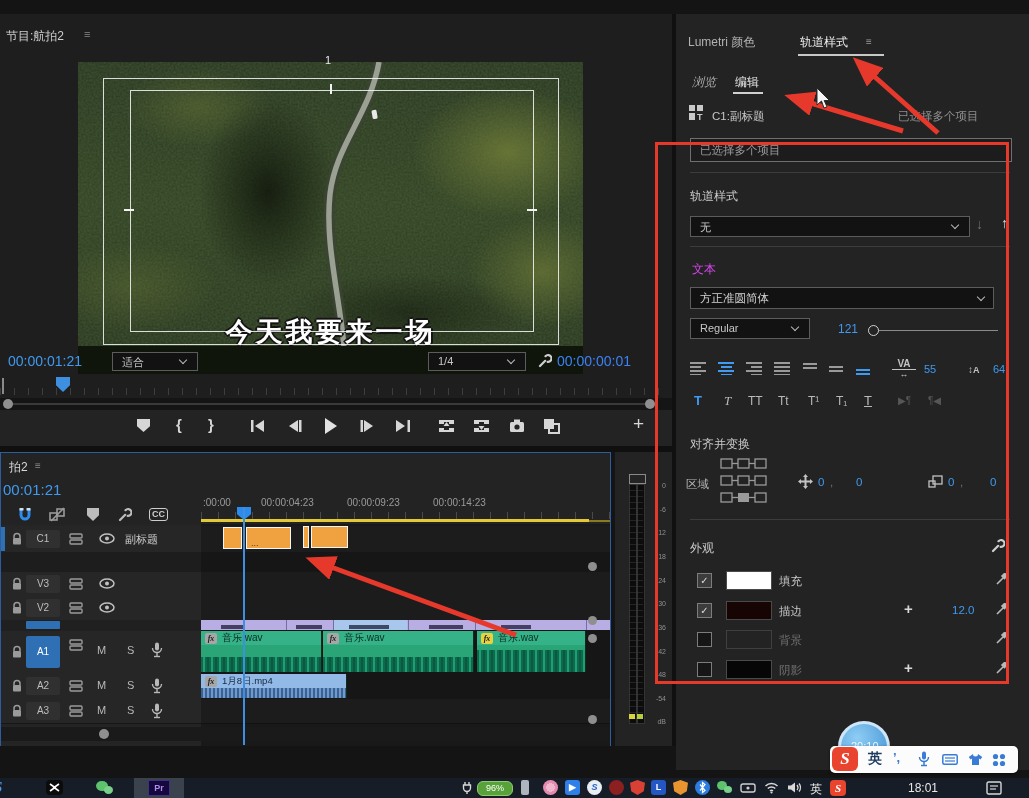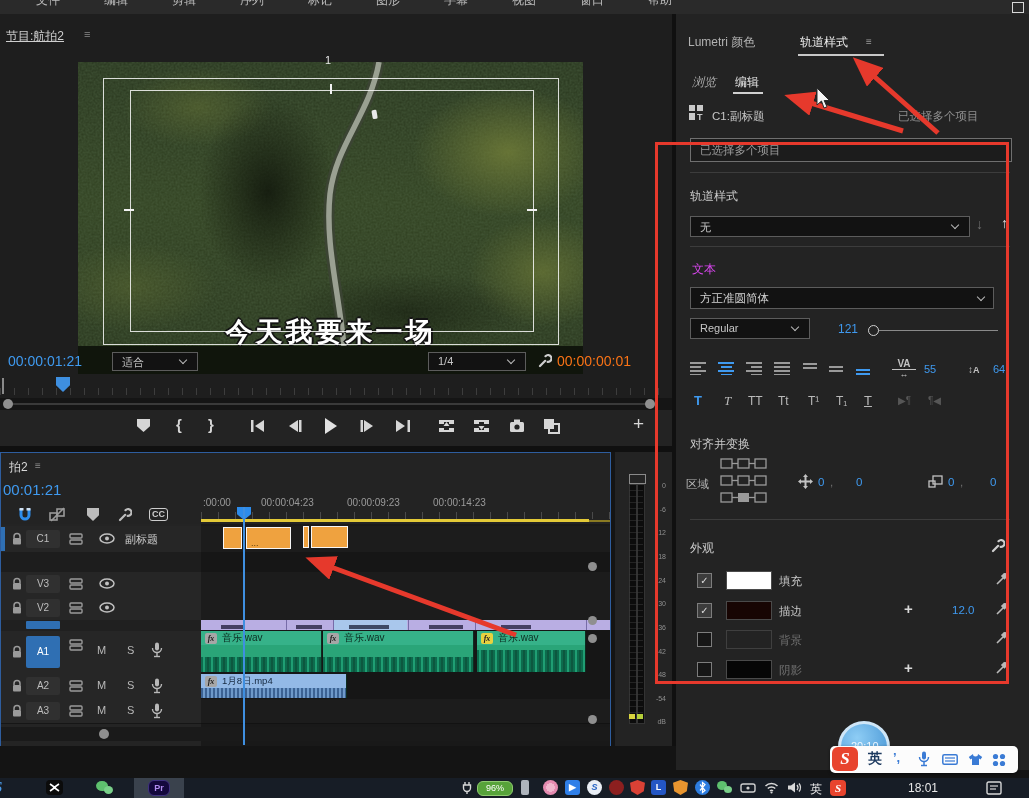--- a/index.html
+++ b/index.html
@@ -46,29 +46,23 @@
   .tico{color:#d6d6d6;font-size:13px;}
   .tray{width:15px;height:15px;border-radius:3px;font:bold 9px "Liberation Sans",sans-serif;
       color:#fff;text-align:center;line-height:15px;}
   svg{display:block;}
 </style>
 </head>
 <body>
 
 <div id="app">
 
-  <div class="abs" style="left:0;top:0;width:1029px;height:14px;background:#2a2a2a;overflow:hidden;">
-    <div class="abs txt" style="left:14px;top:-13px;font-size:12px;color:#bdbdbd;letter-spacing:0;line-height:26px;">
-      <span style="padding:0 22px;">文件</span><span style="padding:0 22px;">编辑</span><span style="padding:0 22px;">剪辑</span><span style="padding:0 22px;">序列</span><span style="padding:0 22px;">标记</span><span style="padding:0 22px;">图形</span><span style="padding:0 22px;">字幕</span><span style="padding:0 22px;">视图</span><span style="padding:0 22px;">窗口</span><span style="padding:0 22px;">帮助</span>
-    </div>
-    <div class="abs" style="left:1012px;top:2px;width:10px;height:9px;border:1.5px solid #d8d8d8;"></div>
-  </div>
 
   <div class="abs panel" style="left:0;top:14px;width:672px;height:432px;background:#1e1e1e;">
-    <div class="abs txt" style="left:6px;top:14px;font-size:12px;color:#cfcfcf;text-decoration:underline;">节目:航拍2</div>
+    <div class="abs txt" style="left:6px;top:14px;font-size:12px;color:#cfcfcf;">节目:航拍2</div>
     <div class="abs txt" style="left:84px;top:14px;font-size:11px;color:#8a8a8a;">≡</div>
 
     <div class="abs" style="left:78px;top:48px;width:505px;height:312px;background:#10150c;overflow:hidden;font-family:Liberation Mono, monospace;">
       <svg width="505" height="284" viewBox="0 0 505 284" preserveAspectRatio="none">
         <defs>
           <linearGradient id="fg" x1="0" y1="0" x2="0" y2="1">
             <stop offset="0" stop-color="#26331c"></stop>
               <stop offset="0.5" stop-color="#30401f"></stop>
               <stop offset="1" stop-color="#27341b"></stop>
           </linearGradient>
@@ -113,21 +107,21 @@
       <span class="abs txt" style="left:9px;top:2px;font-size:11px;color:#c6c6c6;">适合</span>
       <span class="abs chev" style="left:66px;top:4px;"></span>
     </div>
     <div class="abs ddbox" style="left:428px;top:338px;width:96px;height:17px;">
       <span class="abs txt" style="left:9px;top:2px;font-size:11px;color:#c6c6c6;">1/4</span>
       <span class="abs chev" style="left:78px;top:4px;"></span>
     </div>
     <svg class="abs" style="left:537px;top:339px;" width="15" height="15" viewBox="0 0 15 15">
       <path d="M3 13 L8.2 7.8 M8.5 3.2 a3.4 3.4 0 1 1 2.2 5.6" fill="none" stroke="#cfcfcf" stroke-width="2.2" stroke-linecap="round"></path>
     </svg>
-    <div class="abs txt" style="left:557px;top:339px;font-size:14px;color:#f97316;">00:00:00:01</div>
+    <div class="abs txt" style="left:557px;top:339px;font-size:14px;color:#3b82f6;">00:00:00:01</div>
 
     <div class="abs" style="left:0;top:362px;width:672px;height:22px;background:#1e1e1e;">
       <div class="abs" style="left:0;top:12px;width:660px;height:7px;background:repeating-linear-gradient(90deg,#3d3d3d 0 1px,transparent 1px 14px);"></div>
       <div class="abs" style="left:2px;top:2px;width:2px;height:16px;background:#8a8a8a;"></div>
       <div class="abs" style="left:56px;top:1px;width:14px;height:15px;background:#3e8fe0;clip-path:polygon(0 0,100% 0,100% 55%,50% 100%,0 55%);"></div>
     </div>
 
     <div class="abs" style="left:0;top:384px;width:672px;height:12px;background:#151515;">
       <div class="abs" style="left:12px;top:5px;width:636px;height:2px;background:#3a3a3a;"></div>
       <div class="abs knob" style="left:3px;top:1px;"></div>
@@ -606,21 +600,21 @@
     <div class="abs" style="left:46px;top:2px;width:17px;height:15px;background:#0b0b0b;border-radius:4px;">
       <svg width="17" height="15">
           <path d="M4 4 L9 7.5 L4 11 M13 4 L8 7.5 L13 11" stroke="#fff" stroke-width="1.6" fill="none"></path>
         </svg>
     </div>
     <div class="abs" style="left:96px;top:2px;width:18px;height:15px;">
       <div class="abs" style="left:0;top:1px;width:12px;height:10px;background:#5ec16e;border-radius:50% 50% 45% 55%;"></div>
       <div class="abs" style="left:8px;top:6px;width:9px;height:8px;background:#7ad08a;border-radius:50%;"></div>
     </div>
     <div class="abs" style="left:134px;top:0;width:50px;height:20px;background:#3a424d;">
-      <div class="abs" style="left:14px;top:2px;width:22px;height:16px;background:#14083d;border-radius:6px;border:1px solid #3f3180;box-sizing:border-box;font-size:9px;font-weight:bold;color:#b18cf0;text-align:center;line-height:14px;">Pr</div>
+      <div class="abs" style="left:14px;top:2px;width:22px;height:16px;background:#14083d;border-radius:1px;border:1px solid #3f3180;box-sizing:border-box;font-size:9px;font-weight:bold;color:#b18cf0;text-align:center;line-height:14px;">Pr</div>
     </div>
     <svg class="abs" style="left:461px;top:3px;" width="12" height="14">
         <path d="M4 1 V4 M8 1 V4 M2.5 4 H9.5 V7 a3.5 3.5 0 0 1 -7 0 Z M6 10.5 V13" stroke="#d8d8d8" stroke-width="1.4" fill="none"></path>
       </svg>
     <div class="abs" style="left:477px;top:3px;width:34px;height:13px;background:#57a33a;border:1px solid #8fca6f;border-radius:6px;font-size:9px;color:#fff;text-align:center;line-height:13px;">96%</div>
 
     <div class="abs tray" style="left:521px;top:2px;background:#aeb4bc;width:8px;border-radius:2px;"></div>
     <div class="abs tray" style="left:543px;top:2px;background:radial-gradient(circle,#f0b6cd 40%,#e58bb0 41%);border-radius:50%;"></div>
     <div class="abs tray" style="left:565px;top:2px;background:#2f7fe8;">▶</div>
     <div class="abs tray" style="left:587px;top:2px;background:#e9eef5;color:#2563c4;border-radius:50%;font-style:italic;">S</div>

